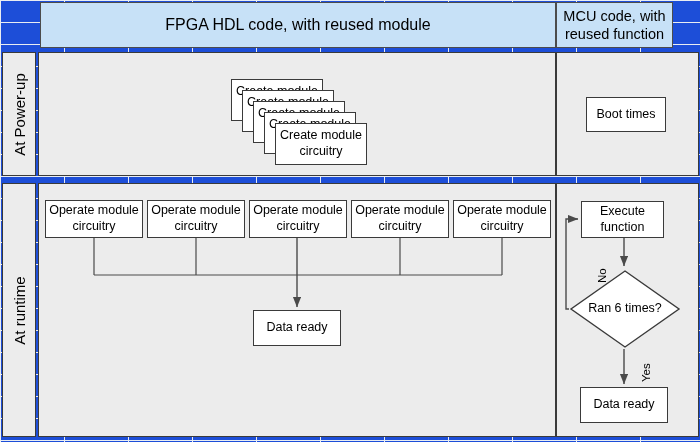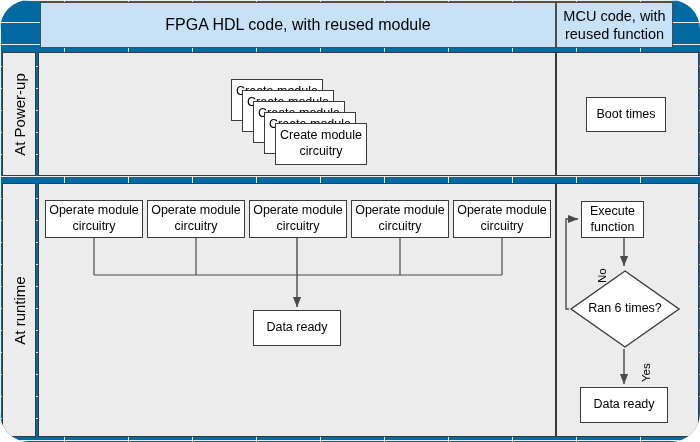--- a/index.html
+++ b/index.html
@@ -7,23 +7,22 @@
     padding: 0;
     background: #ffffff;
   }
   body {
     font-family: "Liberation Sans", sans-serif;
   }
   #canvas {
     position: relative;
     width: 700px;
     height: 442px;
-    background: #0369a1;
+    background: #1d4ed8;
     overflow: hidden;
-    border-radius: 29px;
   }
   
   .grid-bg {
     position: absolute;
     left: 0; top: 0; right: 0; bottom: 0;
     background-image:
       linear-gradient(to right, #e9edf2 1px, transparent 1px),
       linear-gradient(to bottom, #e9edf2 1px, transparent 1px);
     background-size: 64px 22px;
   }
@@ -103,21 +102,21 @@
   #stack .ghost { overflow: hidden; color: #000; }
   
   .opbox { top: 200px; width: 98px; height: 38px; }
   #op1 { left: 45px; }
   #op2 { left: 147px; }
   #op3 { left: 249px; }
   #op4 { left: 351px; }
   #op5 { left: 453px; }
   #boot-code   { left: 586px; top: 97px;  width: 80px; height: 35px; }
   #data-ready  { left: 253px; top: 310px; width: 88px; height: 36px; }
-  #execute-fn  { left: 581px; top: 201px; width: 63px; height: 37px; }
+  #execute-fn  { left: 581px; top: 201px; width: 83px; height: 37px; }
   #mcu-data-ready { left: 580px; top: 387px; width: 88px; height: 36px; }
   
   .wires {
     position: absolute;
     left: 0; top: 0;
     width: 700px; height: 442px;
     pointer-events: none;
   }
   
   #diamond-wrap {

